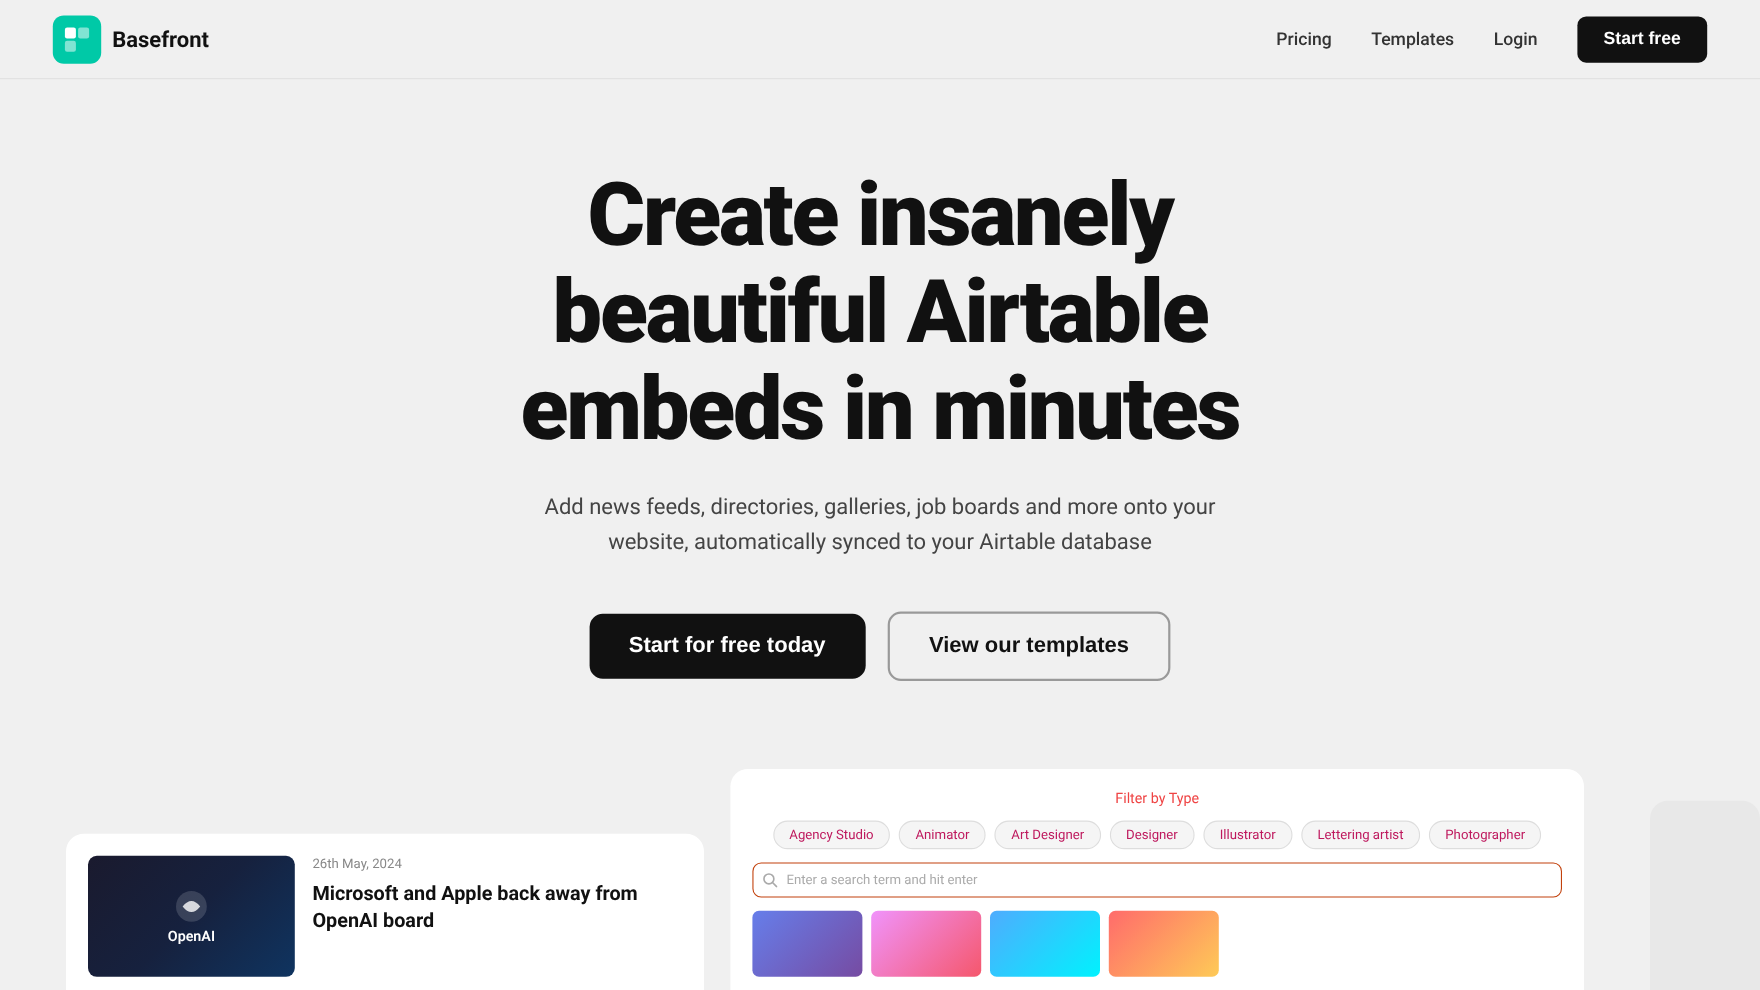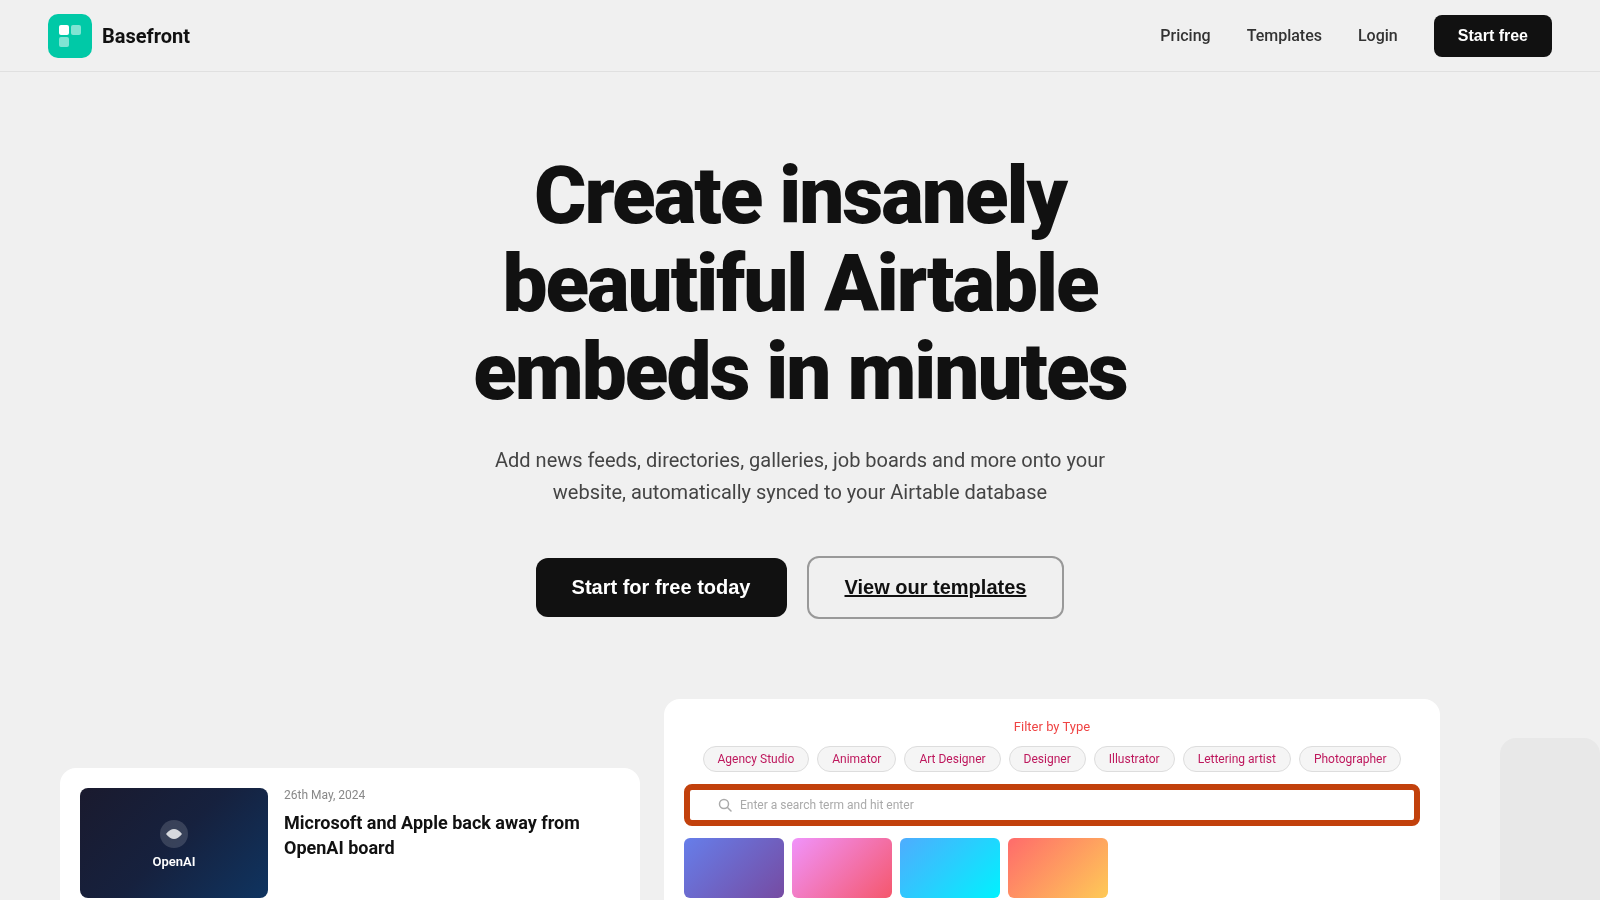--- a/index.html
+++ b/index.html
@@ -127,21 +127,20 @@
 
     .btn-secondary {
       background-color: transparent;
       color: #111;
       border: 2px solid #999;
       border-radius: 12px;
       padding: 18px 36px;
       font-size: 20px;
       font-weight: 700;
       cursor: pointer;
-      text-decoration: underline;
     }
 
     .preview-card-left-image {
       width: 188px;
       height: 110px;
       background: linear-gradient(135deg, #1a1a2e 0%, #16213e 50%, #0f3460 100%);
       border-radius: 8px;
       display: flex;
       align-items: center;
       justify-content: center;
@@ -194,23 +193,23 @@
       padding: 5px 14px;
       font-size: 12px;
       color: #be185d;
       cursor: pointer;
     }
 
     .search-bar {
       display: flex;
       align-items: center;
       gap: 8px;
-      border: 6px solid #c2410c;
+      border: 1px solid #c2410c;
       border-radius: 8px;
-      padding: 8px 28px;
+      padding: 8px 8px;
       margin-bottom: 12px;
     }
 
     .search-bar-text {
       font-size: 12px;
       color: #aaa;
     }
 
     .preview-thumbnails {
       display: flex;

